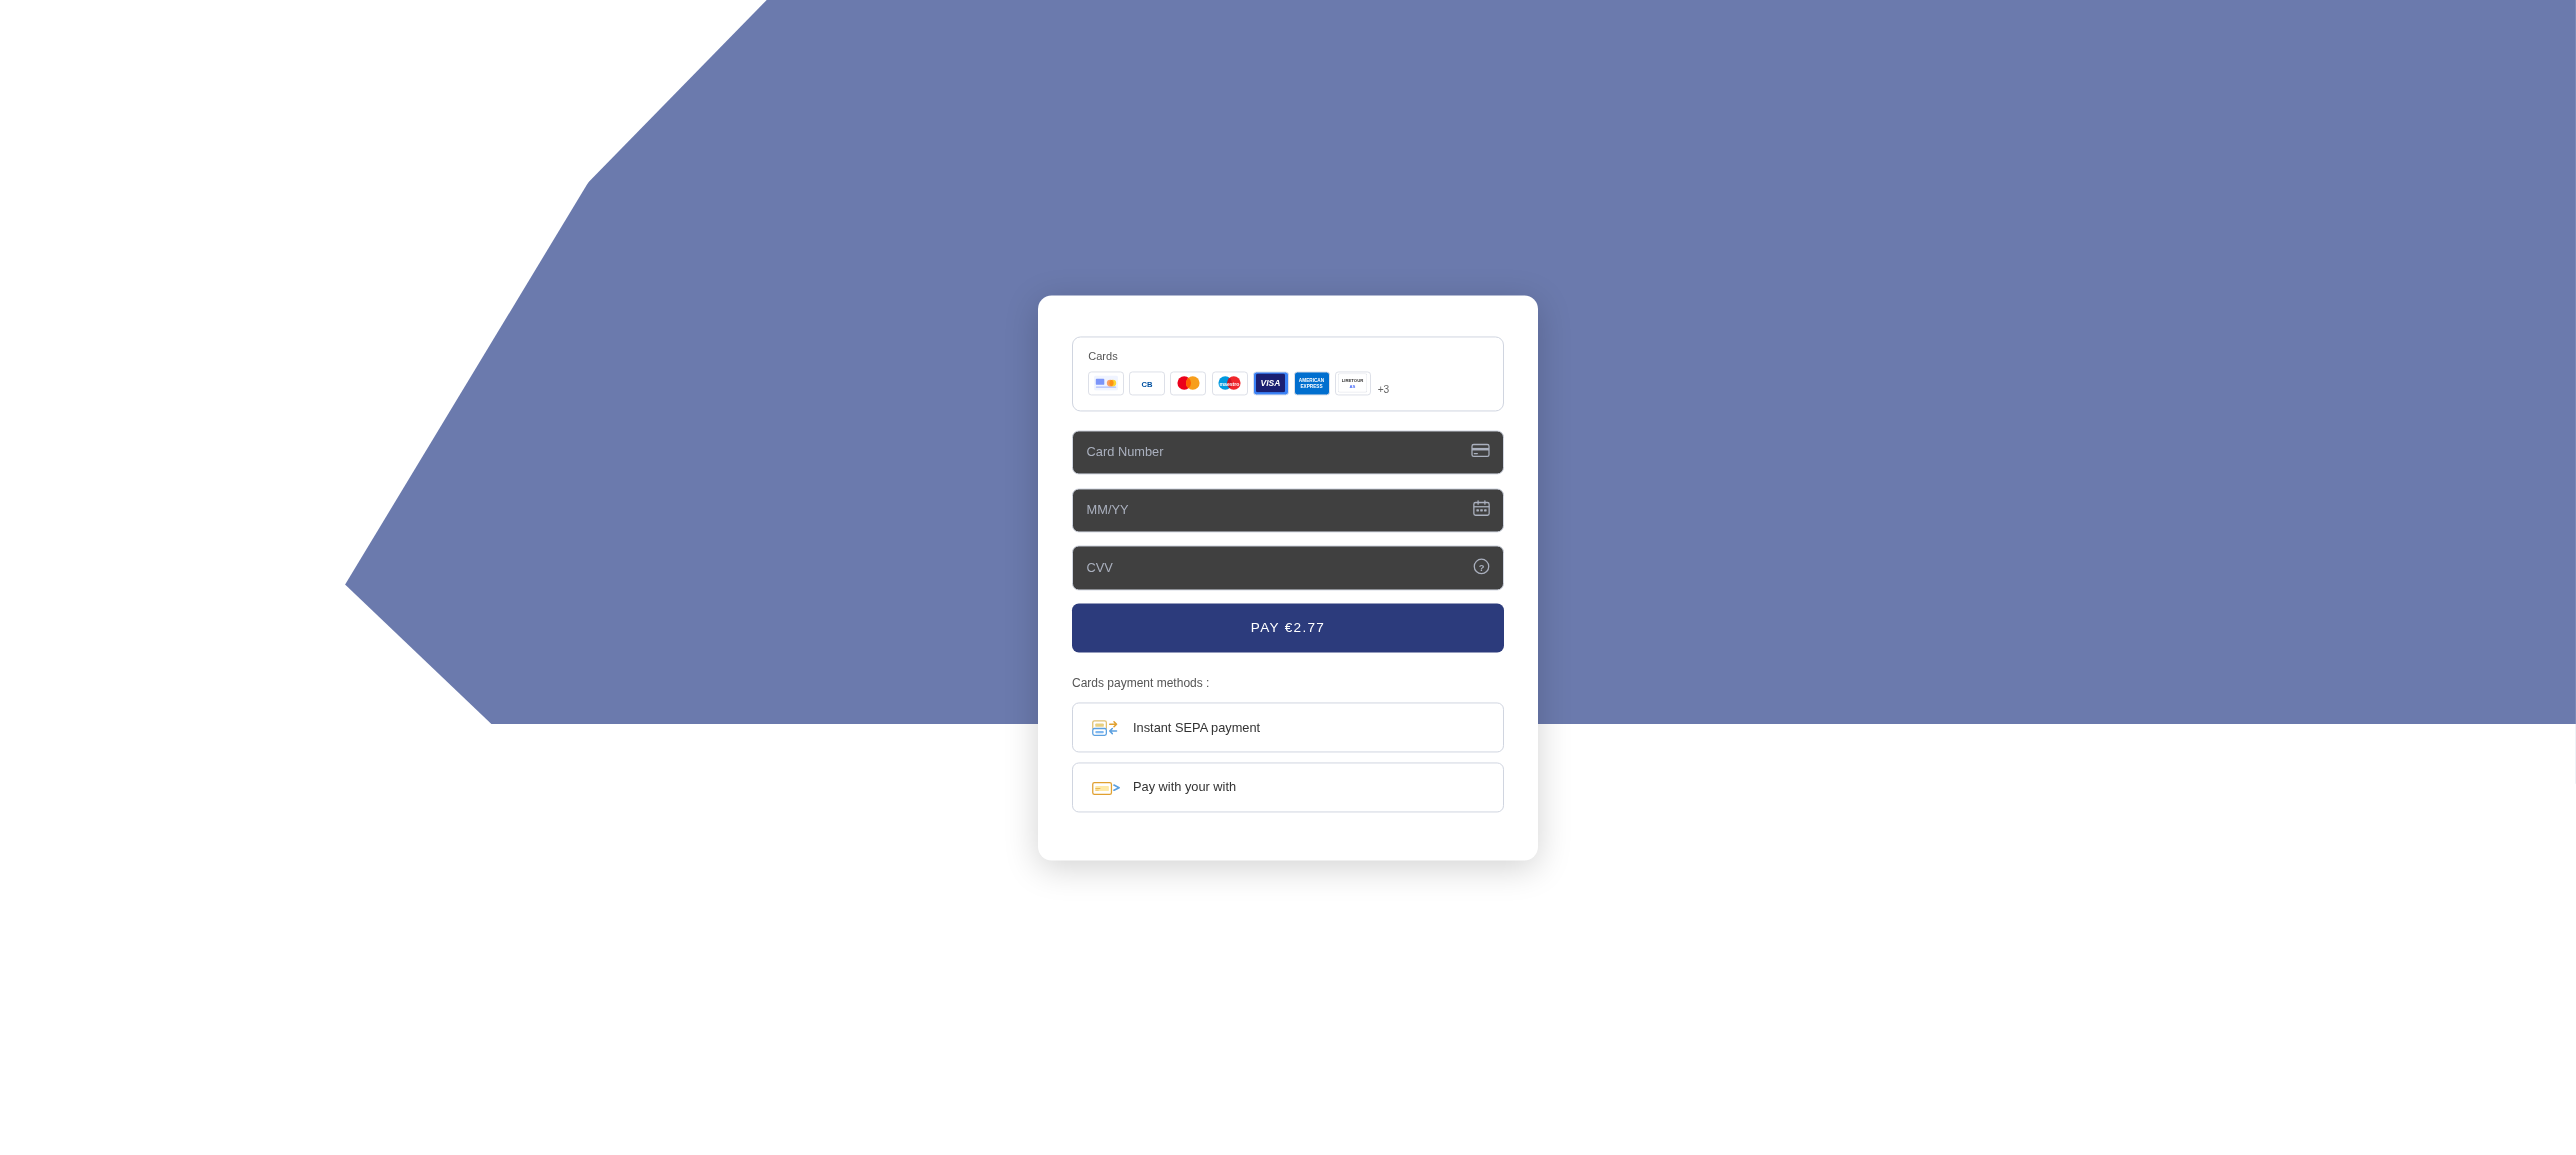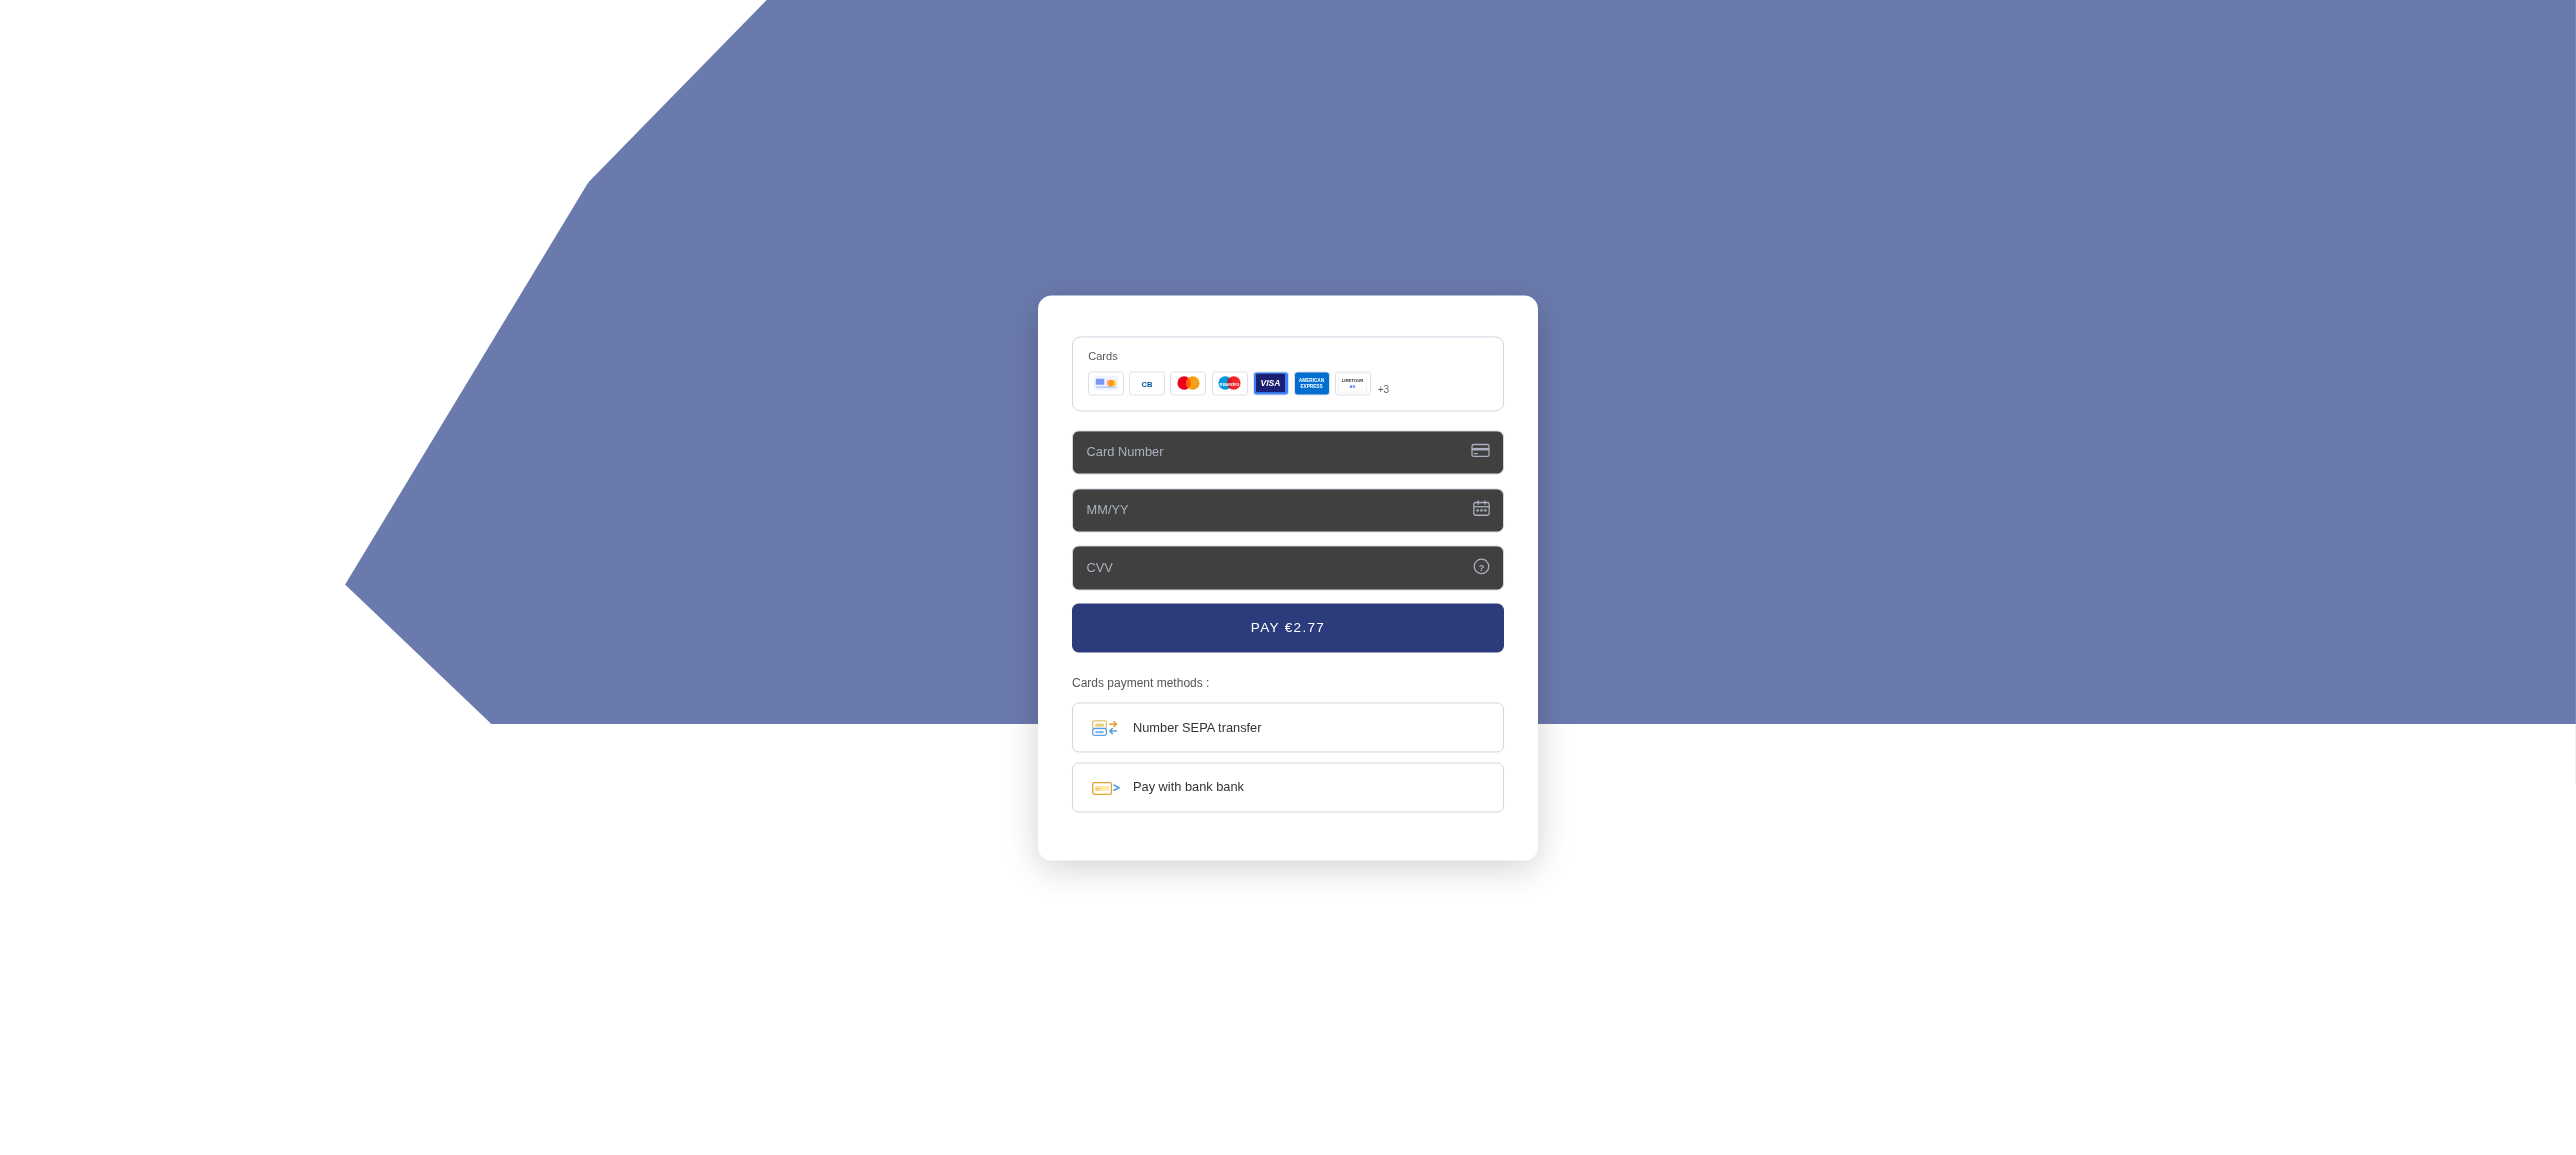--- a/index.html
+++ b/index.html
@@ -297,34 +297,34 @@
         <rect x="2" y="4" width="16" height="10" rx="2" fill="#fff" stroke="#e0c070" stroke-width="1.5"></rect>
         <rect x="5" y="7" width="10" height="4" rx="1" fill="#e8d080"></rect>
 
         <path d="M22 8 L30 8 M27 5 L30 8 L27 11" stroke="#e0a030" stroke-width="1.8" stroke-linecap="round" stroke-linejoin="round" fill="none"></path>
 
         <path d="M30 16 L22 16 M25 13 L22 16 L25 19" stroke="#5ba0e0" stroke-width="1.8" stroke-linecap="round" stroke-linejoin="round" fill="none"></path>
         <rect x="2" y="13" width="16" height="8" rx="2" fill="#fff" stroke="#5ba0e0" stroke-width="1.5"></rect>
         <rect x="5" y="16" width="10" height="2.5" rx="1" fill="#80b8f0"></rect>
       </svg>
     </span>
-    <span>Number SEPA transfer</span>
+    <span>Instant SEPA payment</span>
   </button>
 
   
   <button class="payment-method-btn">
     <span class="method-icon">
       <svg width="29" height="20.4" viewBox="0 0 34 24" xmlns="http://www.w3.org/2000/svg">
 
         <rect x="2" y="6" width="22" height="14" rx="2" fill="#fff" stroke="#e0a030" stroke-width="1.5"></rect>
         <rect x="5" y="10" width="16" height="6" rx="1" fill="#fde080" opacity="0.7"></rect>
 
         <path d="M27 9 L33 12 L27 15" stroke="#5ba0e0" stroke-width="2" stroke-linecap="round" stroke-linejoin="round" fill="none"></path>
 
         <line x1="5" y1="13" x2="11" y2="13" stroke="#e0a030" stroke-width="1" opacity="0.8"></line>
         <line x1="5" y1="15" x2="9" y2="15" stroke="#e0a030" stroke-width="1" opacity="0.6"></line>
       </svg>
     </span>
-    <span>Pay with bank bank</span>
+    <span>Pay with your with</span>
   </button>
 
 </div>
 
 
 </body></html>

